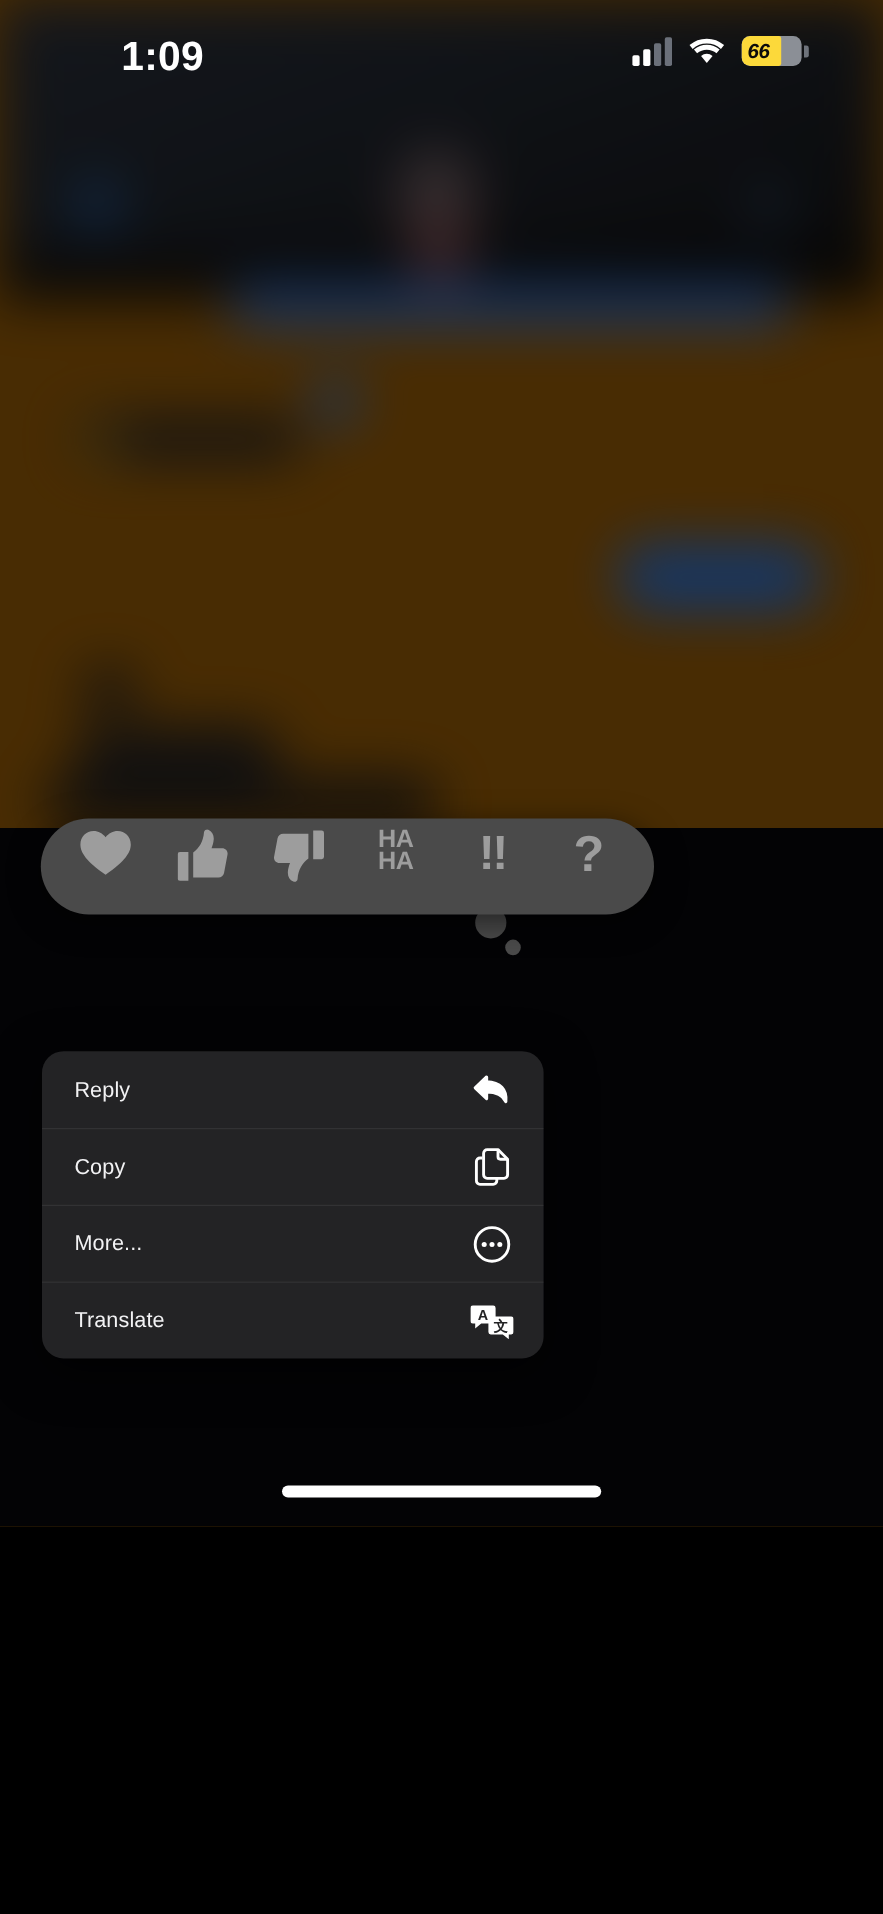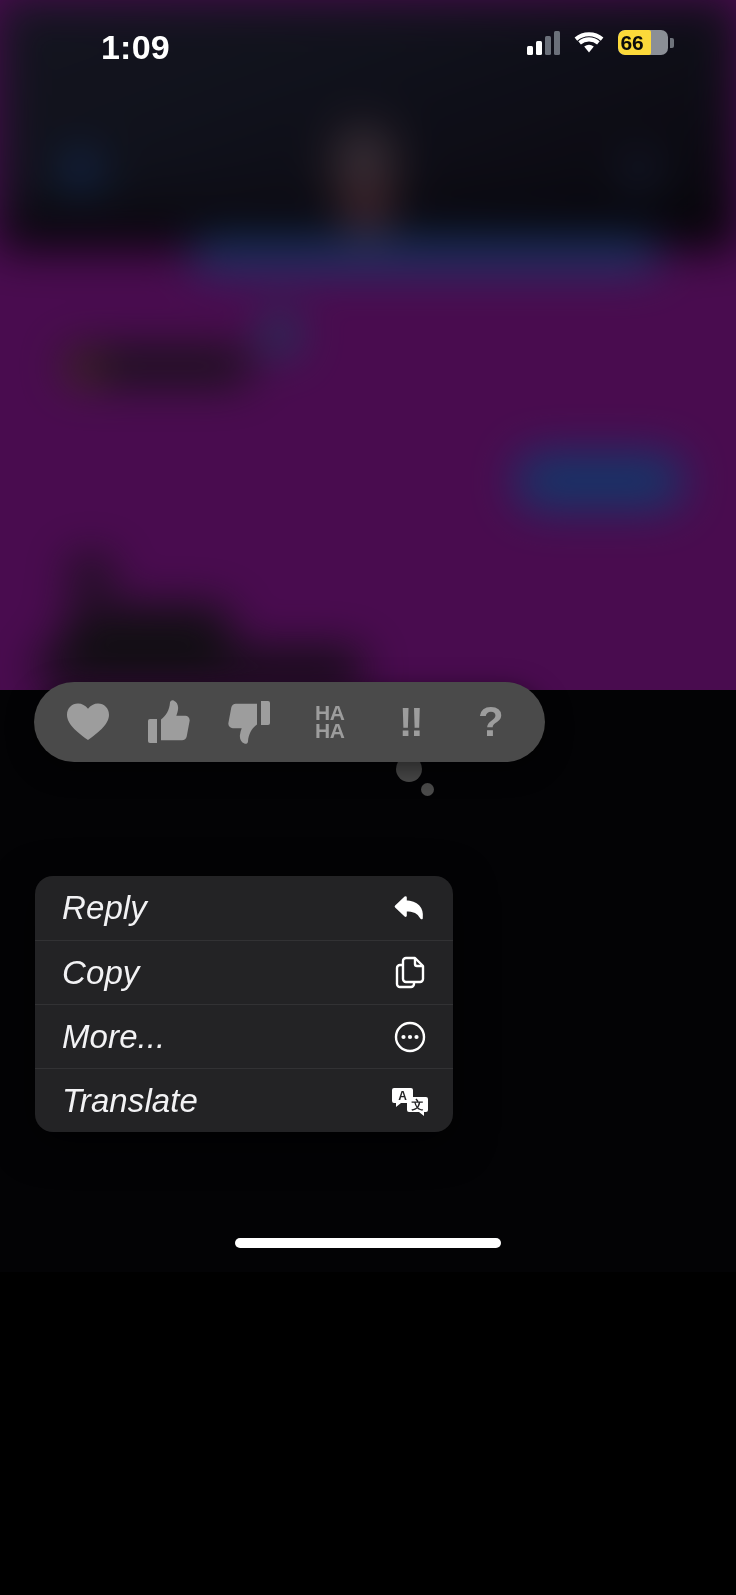--- a/index.html
+++ b/index.html
@@ -5,21 +5,21 @@
   * { margin:0; padding:0; box-sizing:border-box; }
   html, body {
     width:736px; height:1595px;
     background:#000;
     font-family:"Liberation Sans", sans-serif;
     overflow:hidden;
   }
   #screen {
     position:relative;
     width:736px; height:1272px;
-    background:#a21caf;
+    background:#a16207;
     overflow:hidden;
   }
 
   
   #backdrop {
     position:absolute; inset:0;
     filter:blur(22px) saturate(1.05);
     -webkit-filter:blur(22px) saturate(1.05);
     opacity:.95;
   }
@@ -101,43 +101,44 @@
   .battery {
     position:relative; width:50px; height:25px;
     border-radius:7px; background:#8b8f96; overflow:hidden;
   }
   .battery .fill {
     position:absolute; left:0; top:0; bottom:0; width:66%;
     background:#fcd93a; border-radius:7px 2px 2px 7px;
   }
   .battery .pct {
     position:absolute; inset:0; display:flex; align-items:center; justify-content:center;
-    font-size:21px; font-weight:bold; color:#0b0b0b; letter-spacing:-.3px;
+    font-size:17px; font-weight:bold; color:#0b0b0b; letter-spacing:-.3px;
     padding-right:22px;
+    font-style:italic;
   }
   .battery-cap {
     width:4px; height:10px; border-radius:0 2px 2px 0;
     background:#6e737b; margin-left:2px;
   }
   .batt-wrap{ display:flex; align-items:center; }
 
   
   #reaction-bar {
     position:absolute; left:34px; top:682px;
     width:511px; height:80px;
     background:#4a4a4a;
     border-radius:40px;
     display:flex; align-items:center; justify-content:space-around;
     padding:0 14px;
     z-index:30;
     box-shadow:0 6px 26px rgba(0,0,0,.55);
   }
   .react {
     width:62px; height:62px;
-    display:flex; align-items:center; justify-content:center;
+    display:flex; justify-content:center;
     color:#9d9d9d;
   }
   .react svg { display:block; }
   .haha {
     font-size:21px; font-weight:bold; line-height:.88;
     text-align:center; color:#9d9d9d; letter-spacing:-.5px;
   }
   .bang { font-size:40px; font-weight:bold; color:#9d9d9d; line-height:1; letter-spacing:-2px;}
   .quest { font-size:42px; font-weight:bold; color:#9d9d9d; line-height:1; }
   
@@ -186,21 +187,21 @@
     z-index:30;
     box-shadow:0 10px 40px rgba(0,0,0,.7);
   }
   .menu-item {
     position:relative;
     height:64px;
     display:flex; align-items:center; justify-content:space-between;
     padding:0 25px 0 27px;
   }
   .menu-item + .menu-item { border-top:1px solid #323234;gap:44px; }
-  .menu-label { font-size:33px; color:#f2f2f4; letter-spacing:.1px;font-style:italic; }
+  .menu-label { font-size:18px; color:#f2f2f4; letter-spacing:.1px; }
   .menu-icon { color:#fff; display:flex; align-items:center; justify-content:center; width:36px; height:36px; }
 
   
   #home-indicator {
     position:absolute; left:50%; transform:translateX(-50%);
     bottom:24px; width:266px; height:10px;
     border-radius:5px; background:#fff;
     z-index:40;
   }
 </style>

